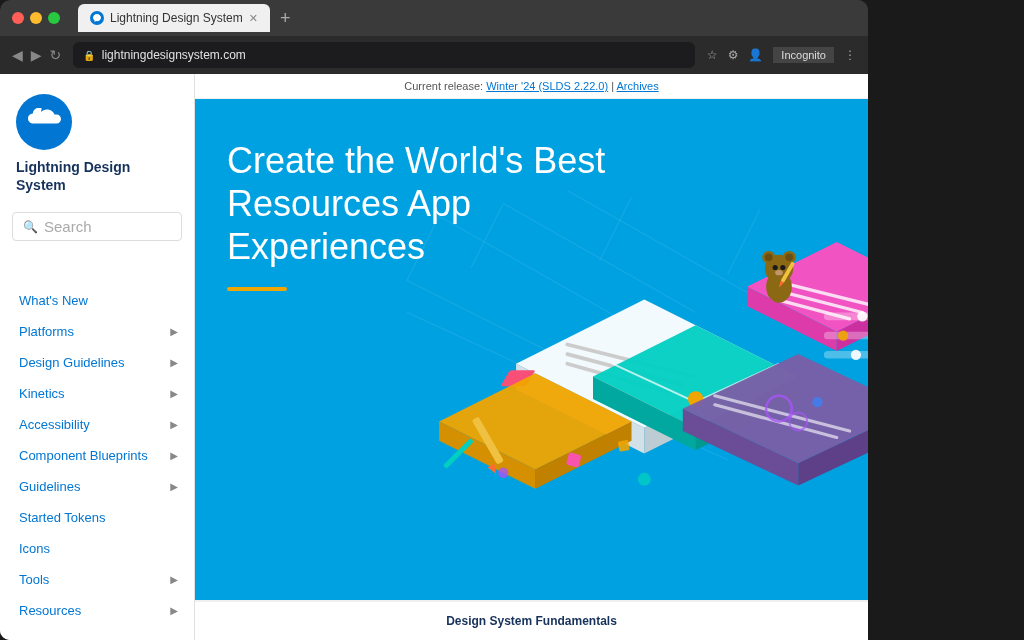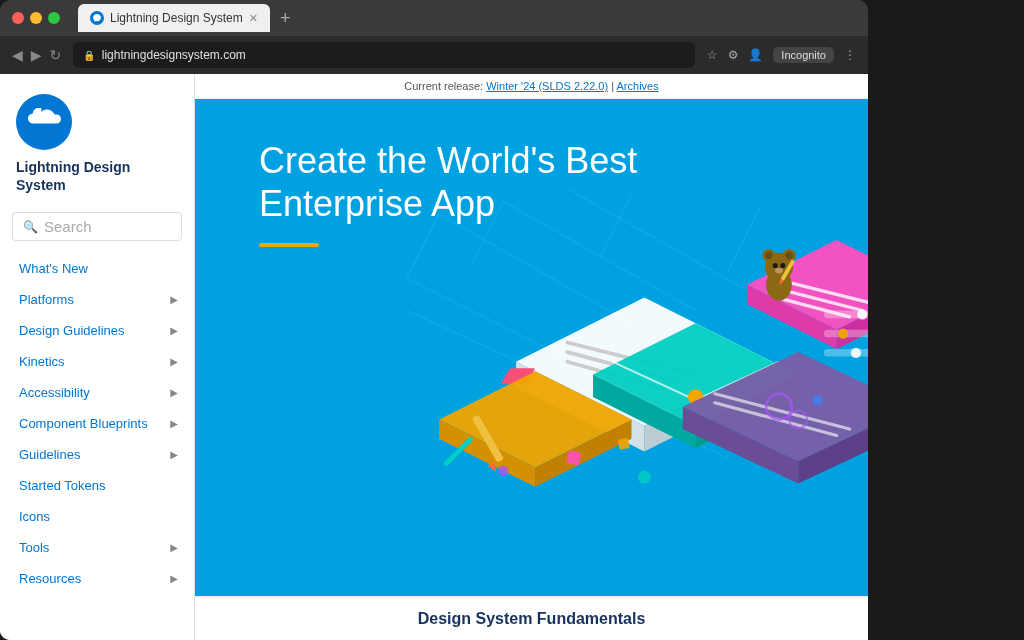--- a/index.html
+++ b/index.html
@@ -19,50 +19,50 @@
     .tab-favicon { width: 14px; height: 14px; background: #0176d3; border-radius: 50%; display: flex; align-items: center; justify-content: center; }
     .tab-close { color: #888; font-size: 11px; cursor: pointer; }
     .new-tab-btn { color: #aaa; font-size: 18px; cursor: pointer; padding: 0 6px; }
     .browser-toolbar { height: 38px; background: #2b2b2b; display: flex; align-items: center; padding: 0 12px; gap: 12px; }
     .nav-btns { display: flex; gap: 8px; color: #888; font-size: 14px; }
     .nav-btn { cursor: pointer; }
     .address-bar { flex: 1; background: #1c1c1e; border-radius: 6px; height: 26px; display: flex; align-items: center; padding: 0 10px; gap: 6px; }
     .lock-icon { color: #aaa; font-size: 10px; }
     .address-text { color: #e0e0e0; font-size: 12px; }
     .toolbar-right { display: flex; align-items: center; gap: 10px; color: #aaa; font-size: 12px; }
-    .incognito-btn { background: #444; color: #ddd; border-radius: 5px; padding: 2px 8px; font-size: 11px; }
+    .incognito-btn { background: #444; color: #ddd; border-radius: 0; padding: 2px 8px; font-size: 11px; }
 
     
     .browser-content { flex: 1; display: flex; background: #fff; overflow: hidden; }
 
     
     .sidebar { width: 195px; min-width: 195px; background: #fff; border-right: 1px solid #e0e0e0; display: flex; flex-direction: column; overflow-y: auto; }
     .sidebar-logo { padding: 20px 16px 10px; display: flex; flex-direction: column; align-items: flex-start; }
     .salesforce-logo { width: 56px; height: 56px; background: #0176d3; border-radius: 50%; display: flex; align-items: center; justify-content: center; margin-bottom: 8px; }
     .cloud-shape { color: white; font-size: 20px; }
     .sidebar-title { font-size: 14px; font-weight: 600; color: #16325c; line-height: 1.3; }
     .search-box { margin: 8px 12px 12px; border: 1px solid #ddd; border-radius: 4px; padding: 5px 10px; font-size: 13px; color: #555; display: flex; align-items: center; gap: 6px; }
     .search-icon-small { color: #888; font-size: 12px; }
-    .nav-section { display: flex; flex-direction: column; }
+    .nav-section { display: flex; flex-direction: column; margin-top: 32px; }
     .nav-item { display: flex; align-items: center; justify-content: space-between; padding: 8px 16px; font-size: 13px; color: #0176d3; cursor: pointer; border-left: 3px solid transparent; }
     .nav-item .chevron { color: #888; font-size: 10px; }
     .nav-item.no-chevron { color: #0176d3; }
 
     
     .main-area { flex: 1; display: flex; flex-direction: column; overflow: hidden; }
     .release-bar { background: #fff; padding: 6px 20px; text-align: center; font-size: 11px; color: #555; border-bottom: 1px solid #f0f0f0; }
     .release-link { color: #0176d3; text-decoration: underline; cursor: pointer; }
     .hero-section { flex: 1; background: #00a1e0; position: relative; overflow: hidden; display: flex; flex-direction: column; }
-    .hero-content { padding: 40px 64px; z-index: 2; position: relative; }
+    .hero-content { padding: 40px 32px; z-index: 2; position: relative; }
     .hero-title { font-size: 36px; font-weight: 300; color: white; line-height: 1.2; max-width: 450px; }
     .hero-accent { width: 60px; height: 4px; background: #f0a500; margin-top: 18px; border-radius: 2px; }
 
     
     .bottom-section { background: #fff; padding: 12px 20px; border-top: 2px solid #f0f0f0; }
-    .section-title { font-size: 16px; font-weight: 700; color: #16325c; text-align: center; }
+    .section-title { font-size: 12px; font-weight: 700; color: #16325c; text-align: center; }
 
     
     .iso-container { position: absolute; right: -20px; top: -10px; bottom: 0; left: 180px; }
 
     svg.iso { width: 100%; height: 100%; }
   </style>
 </head>
 <body>
 
 <div class="browser-frame">
@@ -178,21 +178,22 @@
         <span> </span>
         <a class="release-link">Winter '24 (SLDS 2.22.0)</a>
         <span> | </span>
         <a class="release-link">Archives</a>
       </div>
 
       <div class="hero-section">
         <div class="hero-content">
           <h1 class="hero-title">
             <span>Create the World's Best</span><br>
-            <span>Enterprise App</span><br>
+            <span>Resources App</span><br>
+            <span>Experiences</span>
           </h1>
           <div class="hero-accent"></div>
         </div>
 
         <div class="iso-container">
           <svg class="iso" viewBox="0 0 800 500" xmlns="http://www.w3.org/2000/svg">
 
             <g opacity="0.2" stroke="white" stroke-width="0.8">
               <line x1="100" y1="50" x2="400" y2="220"></line>
               <line x1="200" y1="30" x2="500" y2="200"></line>

